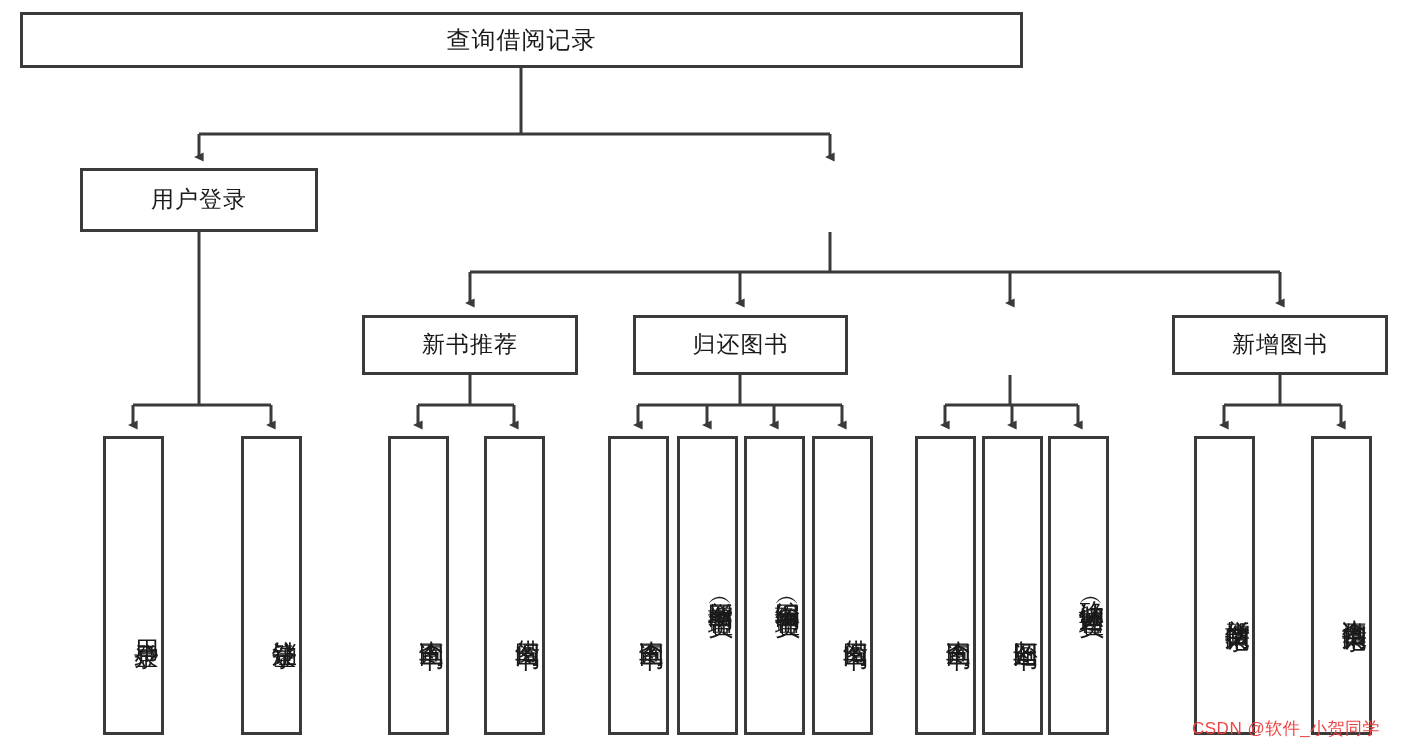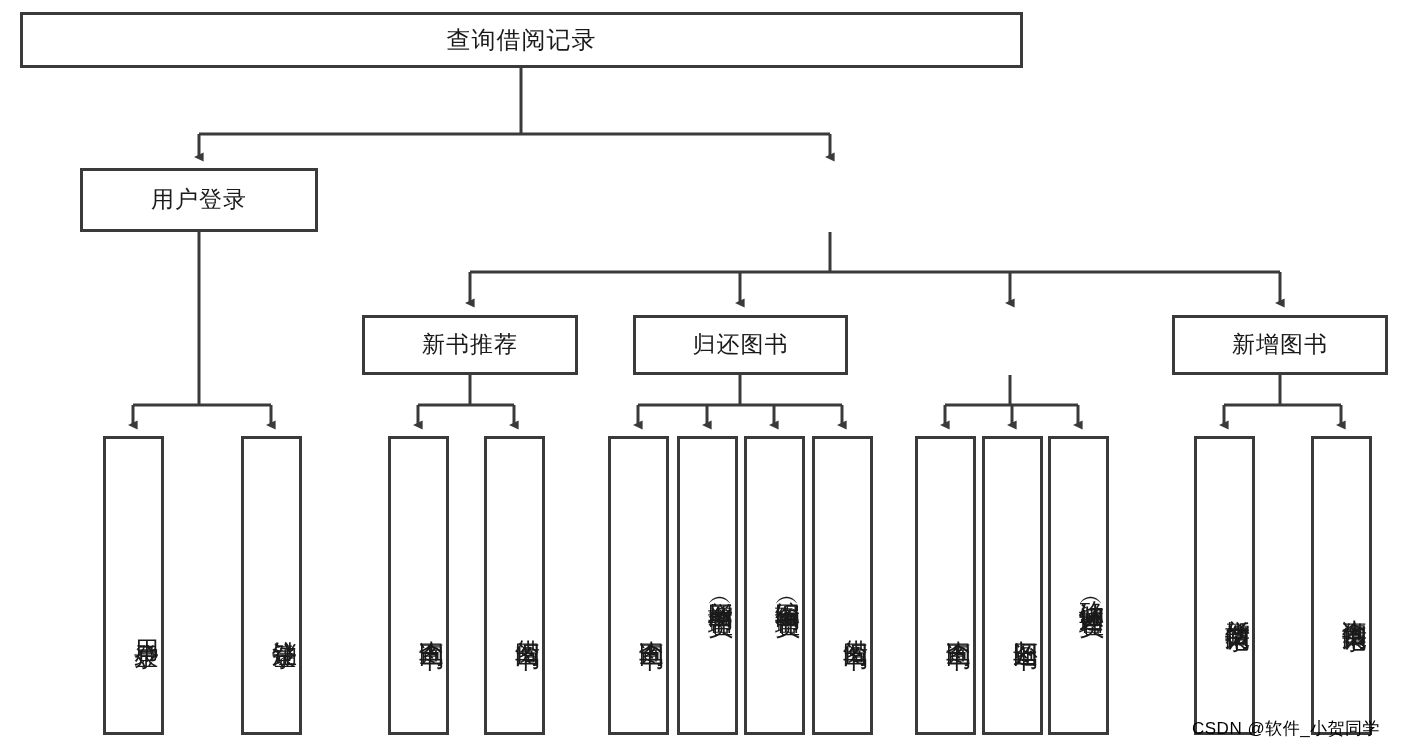--- a/index.html
+++ b/index.html
@@ -57,21 +57,21 @@
     border-width: 3px;
   }
   .node.vert > span {
     writing-mode: vertical-rl;
     text-orientation: upright;
     display: block;
   }
   .watermark {
     position: absolute;
     font-size: 17px;
-    color: #000000;
+    color: #ef4444;
     white-space: nowrap;
     letter-spacing: 0.5px;
   }
 </style>
 </head>
 <body>
 
 <div id="canvas">
 
   <svg id="wires" viewBox="0 0 1405 747">

